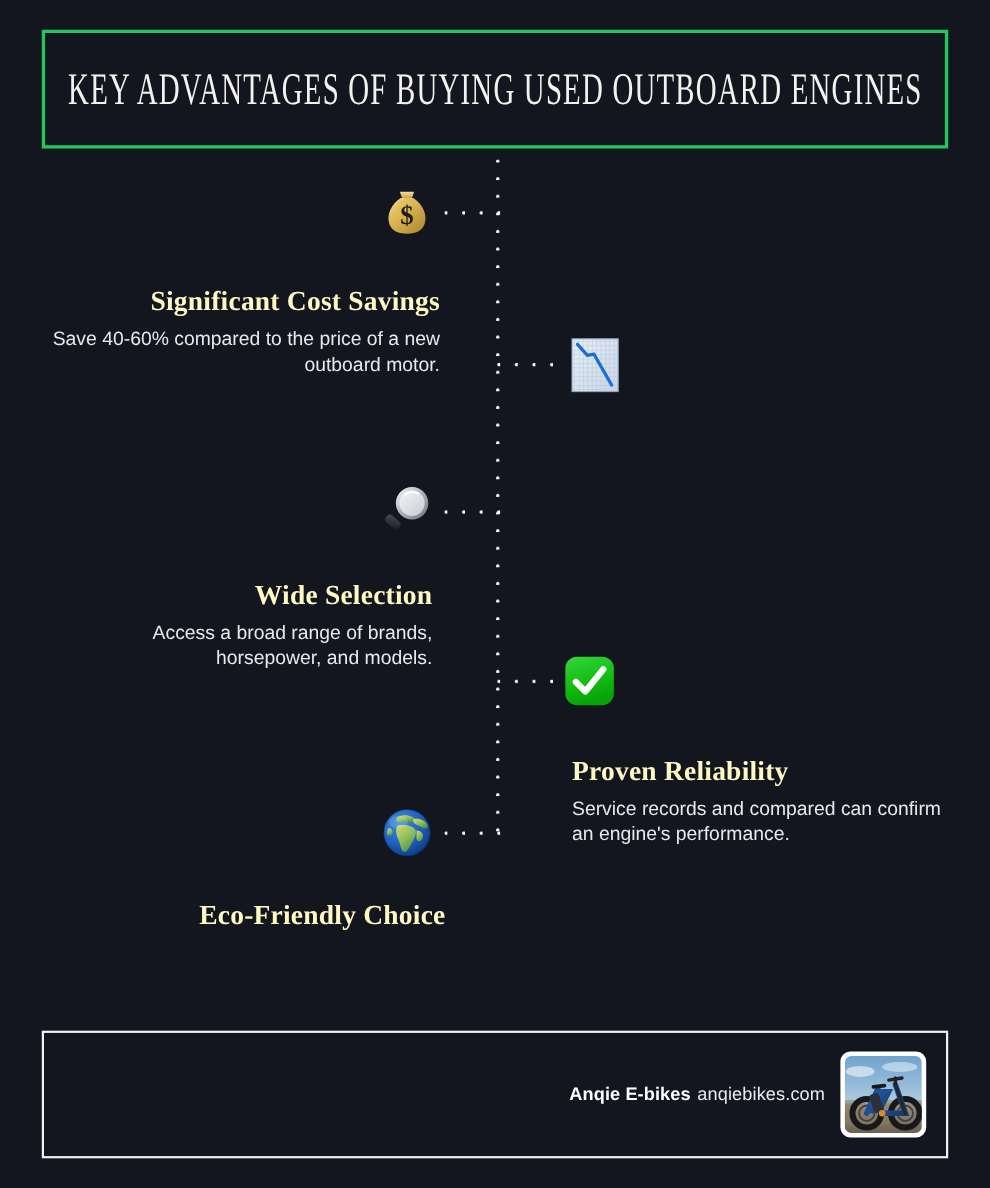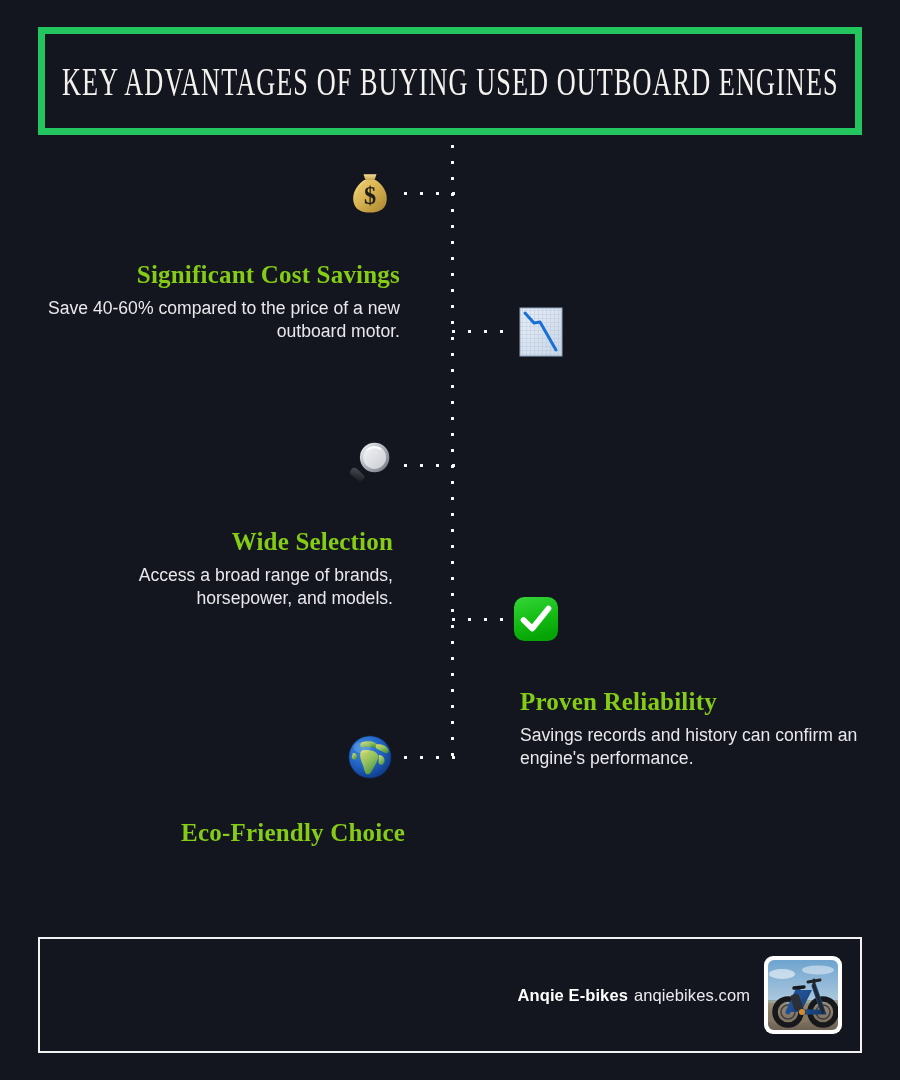--- a/index.html
+++ b/index.html
@@ -8,21 +8,21 @@
     background:#14161f;
     font-family:"Liberation Sans",sans-serif;
     overflow:hidden;
     position:relative;
   }
   .page{position:absolute;inset:0;background:#14161f;}
 
   
   .title-box{
     position:absolute;left:38px;top:27px;width:824px;height:108px;
-    border:7px solid #22c55e;
+    border:3px solid #22c55e;
     display:flex;align-items:center;justify-content:center;
     box-sizing:border-box;
   }
   .title-text{
     font-family:"Liberation Serif",serif;
     font-size:26.5px;
     letter-spacing:1.1px;
     color:#f4f2ee;
     text-transform:uppercase;
     transform:scaleY(1.55) scaleX(0.99);
@@ -47,21 +47,21 @@
   .branch.left{ }
   .branch.right{ }
 
   
   .block{position:absolute;}
   .block.left{text-align:right;}
   .block.right{text-align:left;}
   .b-head{
     font-family:"Liberation Serif",serif;
     font-size:25px;
-    color:#84cc16;
+    color:#fef9c3;
     font-weight:700;
     letter-spacing:.2px;
     line-height:1.15;
     margin:0 0 7px 0;
     white-space:nowrap;
   }
   .b-body{
     font-size:17.6px;
     color:#e9e8ec;
     line-height:1.34;
@@ -233,21 +233,21 @@
   </div>
 
 
   <div class="block left" style="left:40px; top:528px; width:353px;">
     <p class="b-head">Wide Selection</p>
     <p class="b-body">Access a broad range of brands, horsepower, and models.</p>
   </div>
 
   <div class="block right" style="left:508px; top:688px; width:348px;margin-left:12px;">
     <p class="b-head">Proven Reliability</p>
-    <p class="b-body">Savings records and history can confirm an engine's performance.</p>
+    <p class="b-body">Service records and compared can confirm an engine's performance.</p>
   </div>
 
   <div class="block left" style="left:30px; top:819px; width:375px;">
     <p class="b-head">Eco-Friendly Choice</p>
   </div>
 
   <div class="footer-box">
     <div class="footer-inner">
       <div class="brand-col">
         <div class="brand-name">Anqie E-bikes</div>

